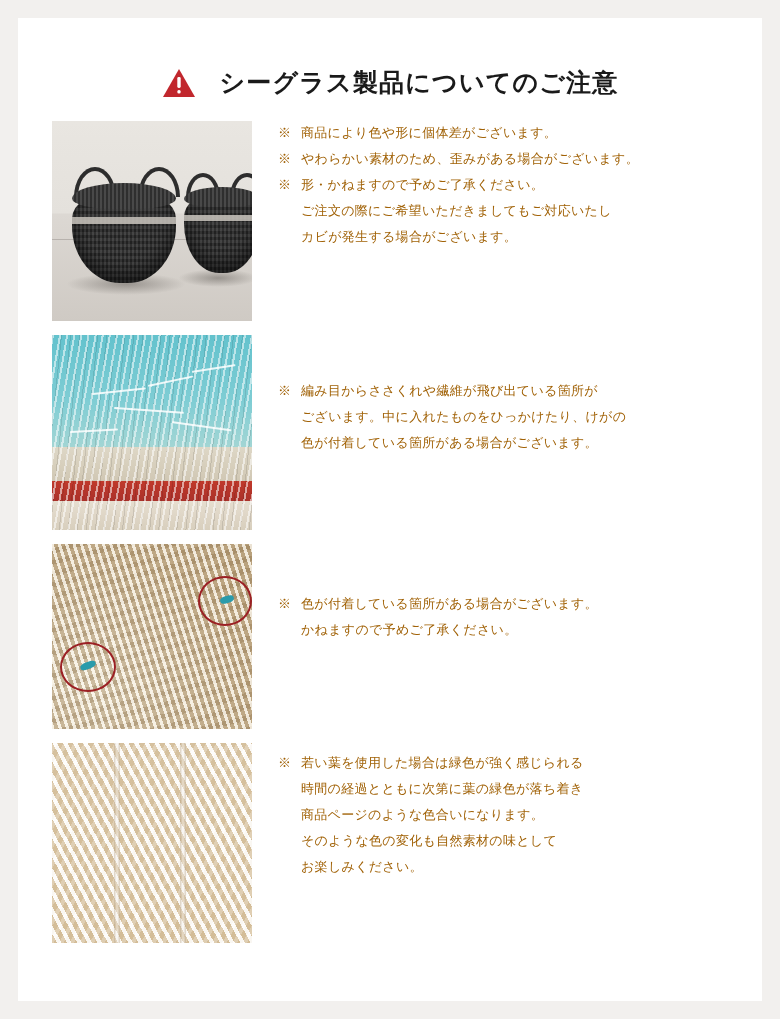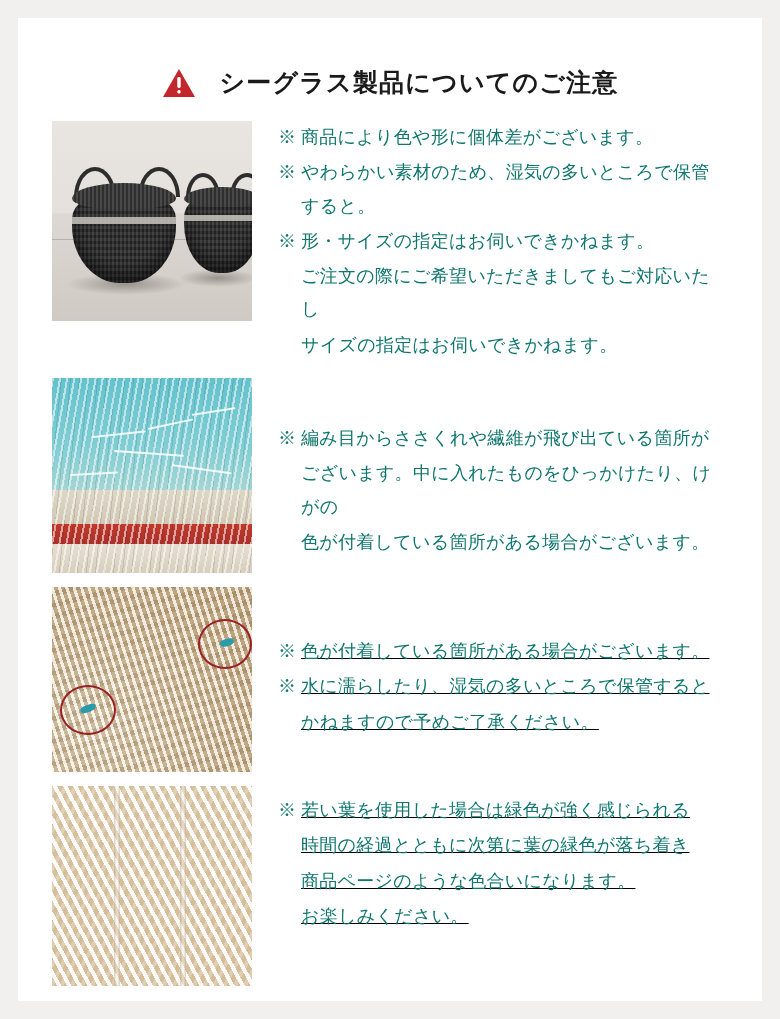--- a/index.html
+++ b/index.html
@@ -70,37 +70,37 @@
   .thumb.h2 { height: 195px; }
   .thumb.h3 { height: 185px; }
   .thumb.h4 { height: 200px; }
 
   .texts {
     flex: 1 1 auto;
     padding-left: 26px;
     padding-top: 2px;
   }
   .note {
-    font-size: 18px;
+    font-size: 13px;
     line-height: 1.85;
-    color: #0f766e;
+    color: #a16207;
     letter-spacing: 0.3px;
     margin: 0 0 2px 0;
     text-indent: 0;
     padding-left: 23px;
   }
   .note .mark {
     margin-left: -23px;
     display: inline-block;
     width: 23px;
   }
   .r1 .texts { padding-top: 0px; }
   .r2 .texts { padding-top: 44px; }
-  .r3 .texts { padding-top: 48px; text-decoration: underline; }
-  .r4 .texts { padding-top: 8px; text-decoration: underline; }
+  .r3 .texts { padding-top: 48px; }
+  .r4 .texts { padding-top: 8px; }
 
   
   .img-baskets {
     width: 100%;
     height: 100%;
     background:
       linear-gradient(180deg, #e9e6e1 0%, #e4e1dc 46%, #dcd8d3 46.5%, #cfcac4 100%);
     position: relative;
   }
   .basket-body {
@@ -260,24 +260,24 @@
 
           <div class="handle" style="left:134px; top:52px; width:26px; height:20px;"></div>
           <div class="handle" style="left:178px; top:52px; width:26px; height:20px;"></div>
           <div class="basket-body" style="left:132px; top:72px; width:76px; height:80px;"></div>
           <div class="basket-rim" style="left:132px; top:66px; width:76px; height:20px;"></div>
           <div style="position:absolute; left:132px; top:94px; width:76px; height:6px; background:#c9c4bd; opacity:.85;"></div>
         </div>
       </div>
       <div class="texts">
         <p class="note"><span class="mark">※</span><span>商品により色や形に個体差がございます。</span></p>
-        <p class="note"><span class="mark">※</span><span>やわらかい素材のため、湿気の多いところで保管すると。</span></p>
-        <p class="note"><span class="mark">※</span><span>形・サイズの指定はお伺いできかねます。</span></p>
+        <p class="note"><span class="mark">※</span><span>やわらかい素材のため、歪みがある場合がございます。</span></p>
+        <p class="note"><span class="mark">※</span><span>形・かねますので予めご了承ください。</span></p>
         <p class="note"><span class="mark"></span><span>ご注文の際にご希望いただきましてもご対応いたし</span></p>
-        <p class="note"><span class="mark"></span><span>サイズの指定はお伺いできかねます。</span></p>
+        <p class="note"><span class="mark"></span><span>カビが発生する場合がございます。</span></p>
       </div>
     </div>
 
     <div class="row r2">
       <div class="thumb h2">
         <div class="img-weave-color">
           <div class="wc-band" style="top:0; height:120px; background:linear-gradient(180deg,#63c2cd 0%, #7fcdd4 55%, #a9d7d4 100%);"></div>
           <div class="wc-band" style="top:112px; height:38px; background:linear-gradient(180deg,#ded7c6 0%, #cfc6b2 100%);"></div>
           <div class="wc-band" style="top:146px; height:22px; background:linear-gradient(180deg,#c0392b 0%, #a8302a 100%);"></div>
           <div class="wc-band" style="top:166px; height:32px; background:linear-gradient(180deg,#e6ded0 0%, #d6cdbb 100%);"></div>
@@ -302,35 +302,35 @@
         <div class="img-weave-nat">
           <div class="wn-tex"></div>
           <div class="teal-spot" style="left:168px; top:52px; width:14px; height:7px; transform:rotate(-18deg);"></div>
           <div class="circle-mark" style="left:146px; top:32px; width:50px; height:46px;"></div>
           <div class="teal-spot" style="left:28px; top:118px; width:16px; height:7px; transform:rotate(-22deg);"></div>
           <div class="circle-mark" style="left:8px; top:98px; width:52px; height:46px;"></div>
         </div>
       </div>
       <div class="texts">
         <p class="note"><span class="mark">※</span><span>色が付着している箇所がある場合がございます。</span></p>
-        <p class="note"><span class="mark">※</span><span>水に濡らしたり、湿気の多いところで保管すると</span></p>
         <p class="note"><span class="mark"></span><span>かねますので予めご了承ください。</span></p>
       </div>
     </div>
 
     <div class="row r4">
       <div class="thumb h4">
         <div class="img-weave-pale">
           <div class="wp-tex"></div>
           <div class="wp-seam" style="left:62px;"></div>
           <div class="wp-seam" style="left:128px;"></div>
         </div>
       </div>
       <div class="texts">
         <p class="note"><span class="mark">※</span><span>若い葉を使用した場合は緑色が強く感じられる</span></p>
         <p class="note"><span class="mark"></span><span>時間の経過とともに次第に葉の緑色が落ち着き</span></p>
         <p class="note"><span class="mark"></span><span>商品ページのような色合いになります。</span></p>
+        <p class="note"><span class="mark"></span><span>そのような色の変化も自然素材の味として</span></p>
         <p class="note"><span class="mark"></span><span>お楽しみください。</span></p>
       </div>
     </div>
 
   </div>
 </div>
 
 </body></html>

